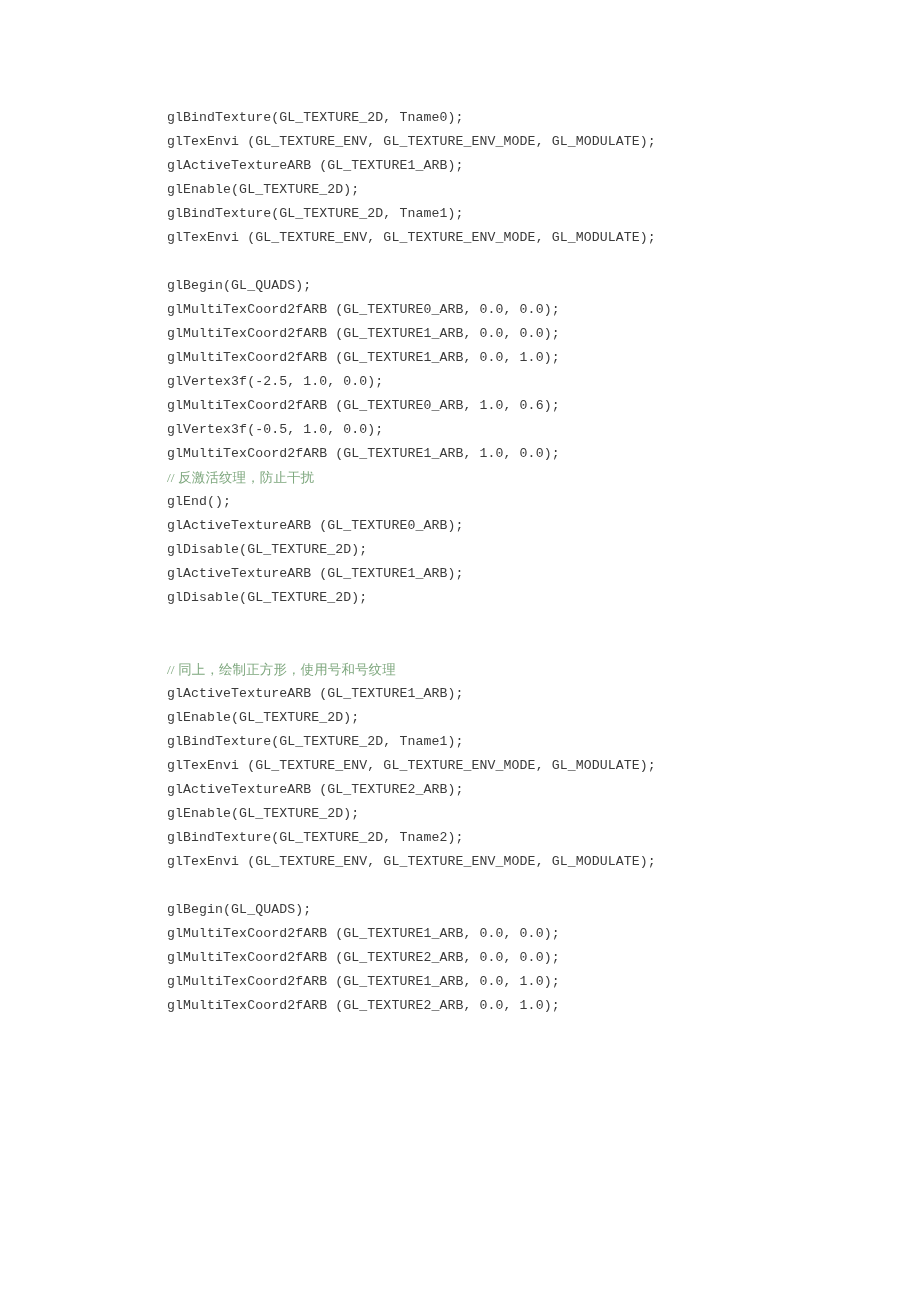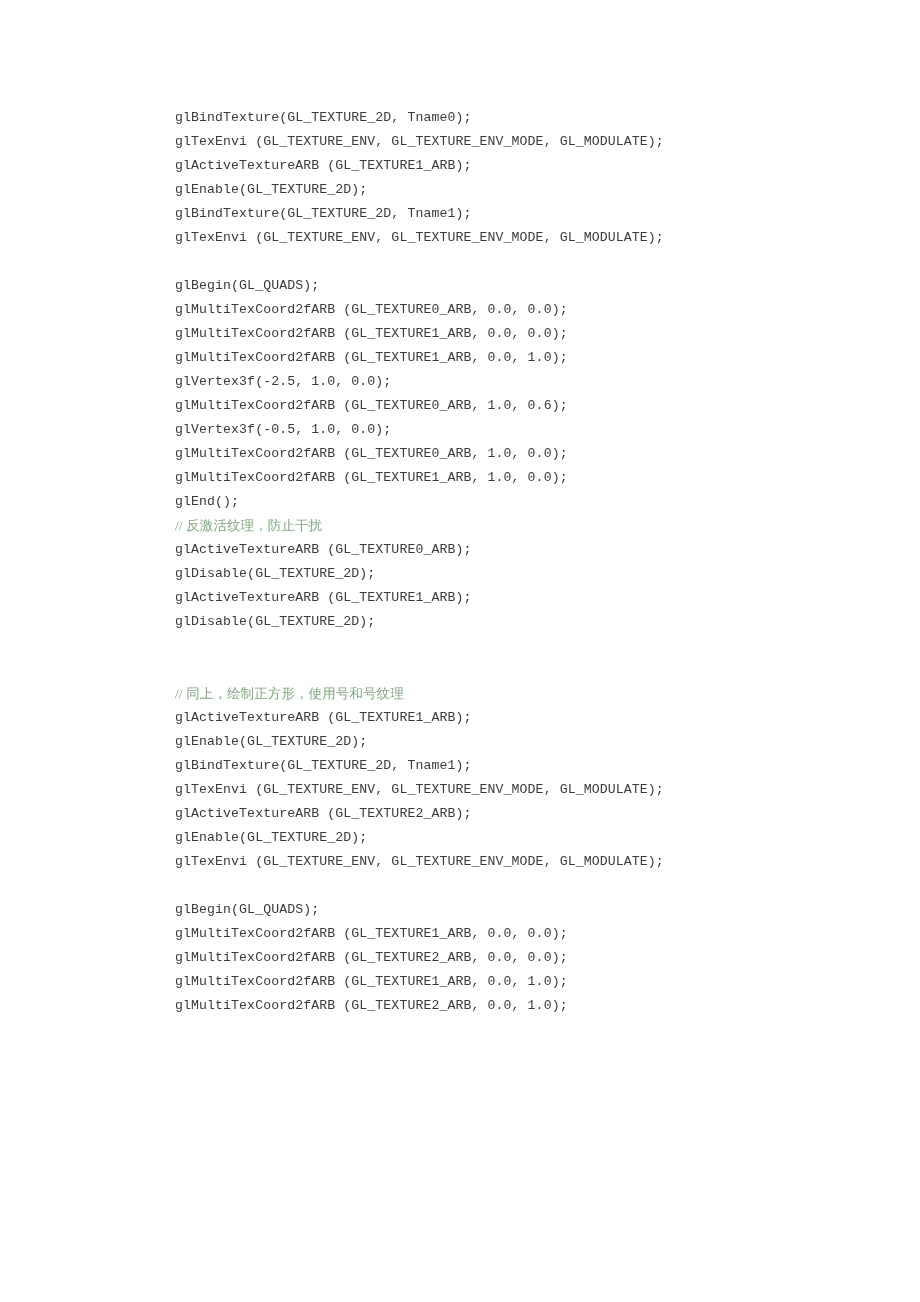--- a/index.html
+++ b/index.html
@@ -29,21 +29,20 @@
     width: 700px;
   }
   .code-line {
     height: 24px;
     line-height: 24px;
     font-family: "Liberation Mono", "DejaVu Sans Mono", monospace;
     font-size: 13.2px;
     letter-spacing: 0.1px;
     white-space: pre;
     color: #3a3a3a;
-    margin-left: 8px;
   }
   .code-line.blank {
     color: transparent;
   }
   .code-line.comment {
     color: #7fa87f;
     font-family: "Liberation Serif", "DejaVu Serif", serif;
     font-size: 13.5px;
   }
 </style>
@@ -59,37 +58,37 @@
       <div class="code-line">glBindTexture(GL_TEXTURE_2D, Tname1);</div>
       <div class="code-line">glTexEnvi (GL_TEXTURE_ENV, GL_TEXTURE_ENV_MODE, GL_MODULATE);</div>
       <div class="code-line blank"></div>
       <div class="code-line">glBegin(GL_QUADS);</div>
       <div class="code-line">glMultiTexCoord2fARB (GL_TEXTURE0_ARB, 0.0, 0.0);</div>
       <div class="code-line">glMultiTexCoord2fARB (GL_TEXTURE1_ARB, 0.0, 0.0);</div>
       <div class="code-line">glMultiTexCoord2fARB (GL_TEXTURE1_ARB, 0.0, 1.0);</div>
       <div class="code-line">glVertex3f(-2.5, 1.0, 0.0);</div>
       <div class="code-line">glMultiTexCoord2fARB (GL_TEXTURE0_ARB, 1.0, 0.6);</div>
       <div class="code-line">glVertex3f(-0.5, 1.0, 0.0);</div>
-      <div class="code-line">glMultiTexCoord2fARB (GL_TEXTURE0_ARB, 1.0, 0.0);</div>
       <div class="code-line">glMultiTexCoord2fARB (GL_TEXTURE1_ARB, 1.0, 0.0);</div>
+      <div class="code-line comment">// 反激活纹理，防止干扰</div>
       <div class="code-line">glEnd();</div>
-      <div class="code-line comment">// 反激活纹理，防止干扰</div>
       <div class="code-line">glActiveTextureARB (GL_TEXTURE0_ARB);</div>
       <div class="code-line">glDisable(GL_TEXTURE_2D);</div>
       <div class="code-line">glActiveTextureARB (GL_TEXTURE1_ARB);</div>
       <div class="code-line">glDisable(GL_TEXTURE_2D);</div>
       <div class="code-line blank"></div>
       <div class="code-line blank"></div>
       <div class="code-line comment">// 同上，绘制正方形，使用号和号纹理</div>
       <div class="code-line">glActiveTextureARB (GL_TEXTURE1_ARB);</div>
       <div class="code-line">glEnable(GL_TEXTURE_2D);</div>
       <div class="code-line">glBindTexture(GL_TEXTURE_2D, Tname1);</div>
       <div class="code-line">glTexEnvi (GL_TEXTURE_ENV, GL_TEXTURE_ENV_MODE, GL_MODULATE);</div>
       <div class="code-line">glActiveTextureARB (GL_TEXTURE2_ARB);</div>
       <div class="code-line">glEnable(GL_TEXTURE_2D);</div>
+      <div class="code-line">glBindTexture(GL_TEXTURE_2D, Tname2);</div>
       <div class="code-line">glTexEnvi (GL_TEXTURE_ENV, GL_TEXTURE_ENV_MODE, GL_MODULATE);</div>
       <div class="code-line blank"></div>
       <div class="code-line">glBegin(GL_QUADS);</div>
       <div class="code-line">glMultiTexCoord2fARB (GL_TEXTURE1_ARB, 0.0, 0.0);</div>
       <div class="code-line">glMultiTexCoord2fARB (GL_TEXTURE2_ARB, 0.0, 0.0);</div>
       <div class="code-line">glMultiTexCoord2fARB (GL_TEXTURE1_ARB, 0.0, 1.0);</div>
       <div class="code-line">glMultiTexCoord2fARB (GL_TEXTURE2_ARB, 0.0, 1.0);</div>
     </div>
 </div>
 

